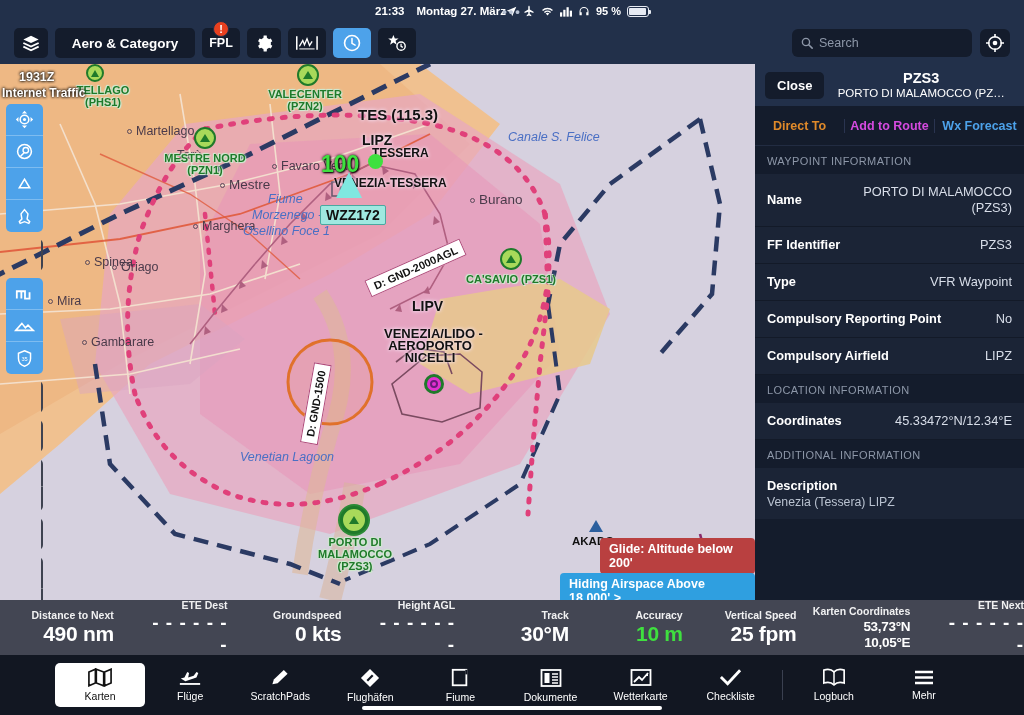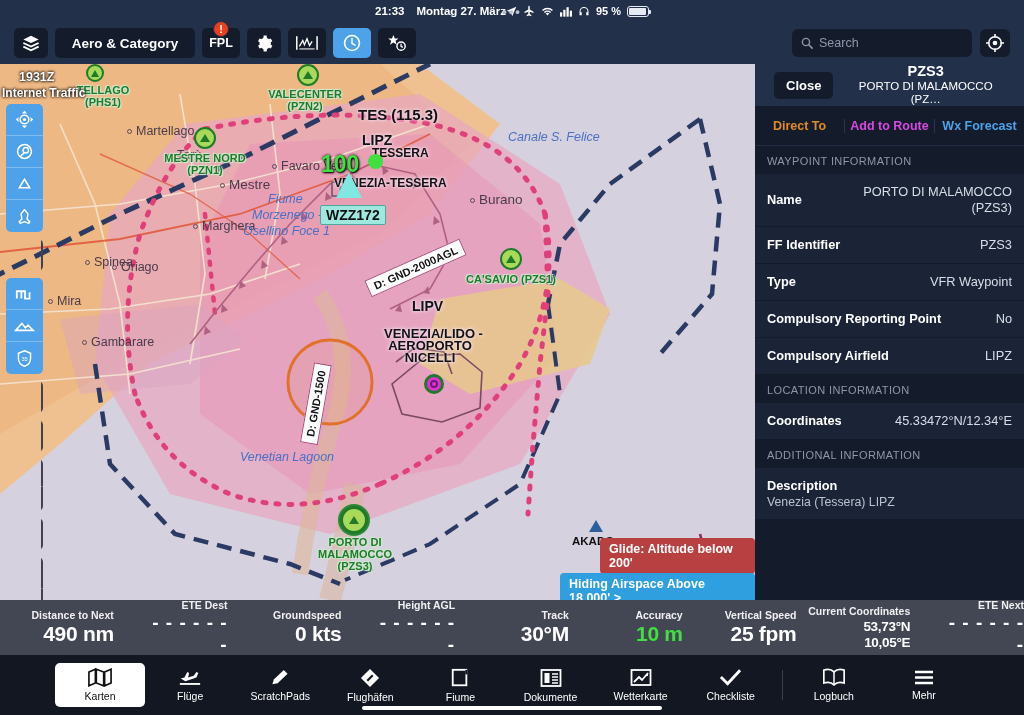--- a/index.html
+++ b/index.html
@@ -148,21 +148,21 @@
   
   .panel {
     position:absolute; top:64px; right:0; width:269px; height:536px;
     background:#141c2c; overflow:hidden;
   }
   .panel-head {
     height:42px; background:#22304a; display:flex; align-items:center; padding:0 10px; gap:10px;
   }
   .close-btn {
     background:#141c2c; color:#fff; font-size:13px; font-weight:bold;
-    border-radius:5px; padding:6px 12px; cursor:pointer;margin-left:9px;
+    border-radius:5px; padding:6px 12px; cursor:pointer;
   }
   .panel-title { flex:1; text-align:center; color:#fff; line-height:1.15; padding-right:6px;}
   .panel-title .t1 { font-size:14.5px; font-weight:bold; }
   .panel-title .t2 { font-size:11.5px; }
   .panel-actions { height:40px; display:flex; align-items:center; border-bottom:1px solid #222c42; }
   .pa { flex:1; text-align:center; font-size:12.5px; font-weight:bold; cursor:pointer; }
   .pa.direct { color:#e08a2a; }
   .pa.route { color:#d64ae0; }
   .pa.wx { color:#4da2ea; }
   .pa + .pa { border-left:1px solid #2a3450; }
@@ -649,21 +649,21 @@
     </div>
     <div class="ds-cell">
       <div class="lbl2">Accuracy</div>
       <div class="val green">10 m</div>
     </div>
     <div class="ds-cell">
       <div class="lbl2">Vertical Speed</div>
       <div class="val">25 fpm</div>
     </div>
     <div class="ds-cell">
-      <div class="lbl2">Current Coordinates</div>
+      <div class="lbl2">Karten Coordinates</div>
       <div class="val small" style="white-space:pre-line">53,73°N
 10,05°E</div>
     </div>
     <div class="ds-cell">
       <div class="lbl2">ETE Next</div>
       <div class="val dash">- - - - - - -</div>
     </div>
   </div>
 
   <div class="tabbar">

